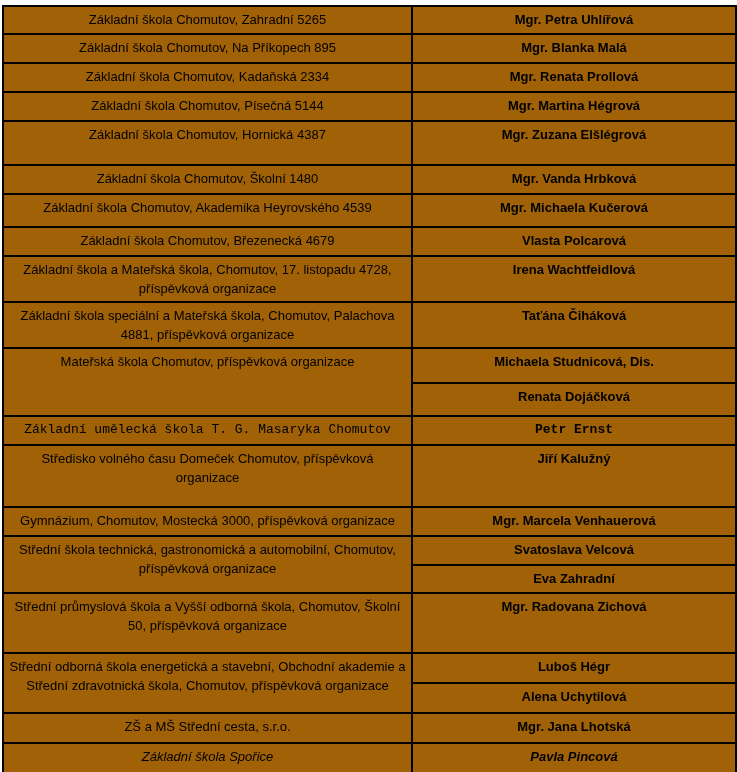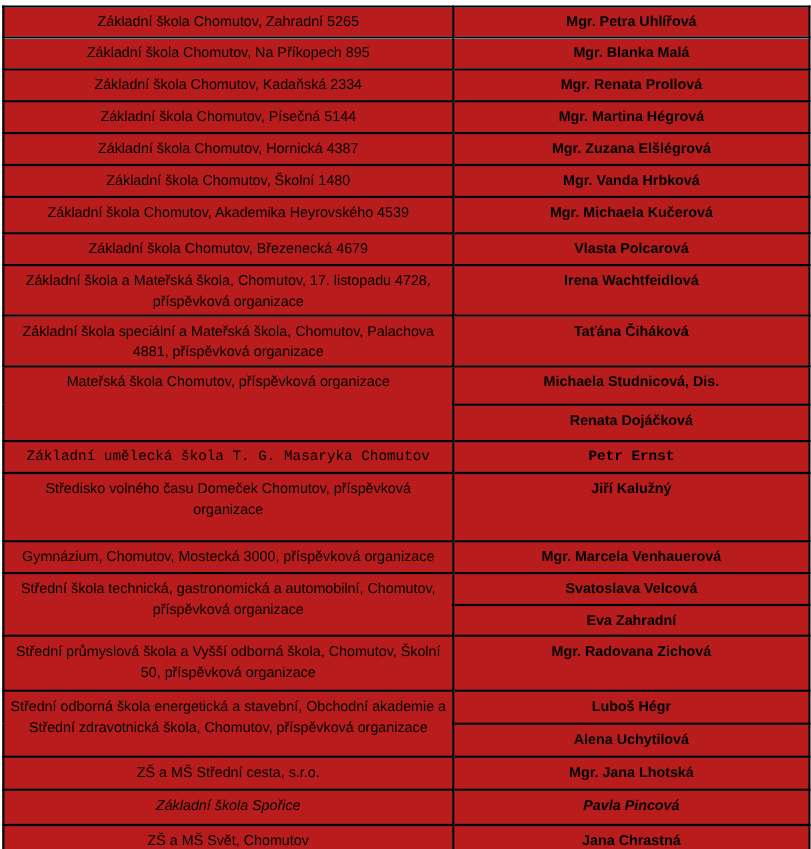--- a/index.html
+++ b/index.html
@@ -25,21 +25,21 @@
     margin: 5px 0 0 2px;
     border: 2px solid #000000;
   }
   table.dir-table td {
     border: 2px solid #000000;
     text-align: center;
     vertical-align: top;
     padding: 3px 5px;
     font-size: 13px;
     line-height: 19px;
-    background: #b91c1c;
+    background: #a16207;
     overflow: hidden;
   }
   table.dir-table td.school-cell {
     font-weight: normal;
   }
   table.dir-table td.name-cell {
     font-weight: bold;
   }
 </style>
 </head>
@@ -61,21 +61,21 @@
           <td class="name-cell">Mgr. Blanka Malá</td>
         </tr>
         <tr style="height: 29px; margin-left: 48px;">
           <td class="school-cell">Základní škola Chomutov, Kadaňská 2334</td>
           <td class="name-cell">Mgr. Renata Prollová</td>
         </tr>
         <tr style="height: 29px;">
           <td class="school-cell">Základní škola Chomutov, Písečná 5144</td>
           <td class="name-cell">Mgr. Martina Hégrová</td>
         </tr>
-        <tr style="height: 29px;">
+        <tr style="height: 44px;">
           <td class="school-cell">Základní škola Chomutov, Hornická 4387</td>
           <td class="name-cell">Mgr. Zuzana Elšlégrová</td>
         </tr>
         <tr style="height: 29px;">
           <td class="school-cell">Základní škola Chomutov, Školní 1480</td>
           <td class="name-cell">Mgr. Vanda Hrbková</td>
         </tr>
         <tr style="height: 33px;">
           <td class="school-cell">Základní škola Chomutov, Akademika Heyrovského 4539</td>
           <td class="name-cell">Mgr. Michaela Kučerová</td>
@@ -111,21 +111,21 @@
           <td class="school-cell">Gymnázium, Chomutov, Mostecká 3000, příspěvková organizace</td>
           <td class="name-cell">Mgr. Marcela Venhauerová</td>
         </tr>
         <tr style="height: 29px;">
           <td class="school-cell" rowspan="2">Střední škola technická, gastronomická a automobilní, Chomutov, příspěvková organizace</td>
           <td class="name-cell">Svatoslava Velcová</td>
         </tr>
         <tr style="height: 28px;">
           <td class="name-cell">Eva Zahradní</td>
         </tr>
-        <tr style="height: 50px;">
+        <tr style="height: 60px;">
           <td class="school-cell">Střední průmyslová škola a Vyšší odborná škola, Chomutov, Školní 50, příspěvková organizace</td>
           <td class="name-cell">Mgr. Radovana Zichová</td>
         </tr>
         <tr style="height: 30px;">
           <td class="school-cell" rowspan="2">Střední odborná škola energetická a stavební, Obchodní akademie a Střední zdravotnická škola, Chomutov, příspěvková organizace</td>
           <td class="name-cell">Luboš Hégr</td>
         </tr>
         <tr style="height: 30px;">
           <td class="name-cell">Alena Uchytilová</td>
         </tr>

